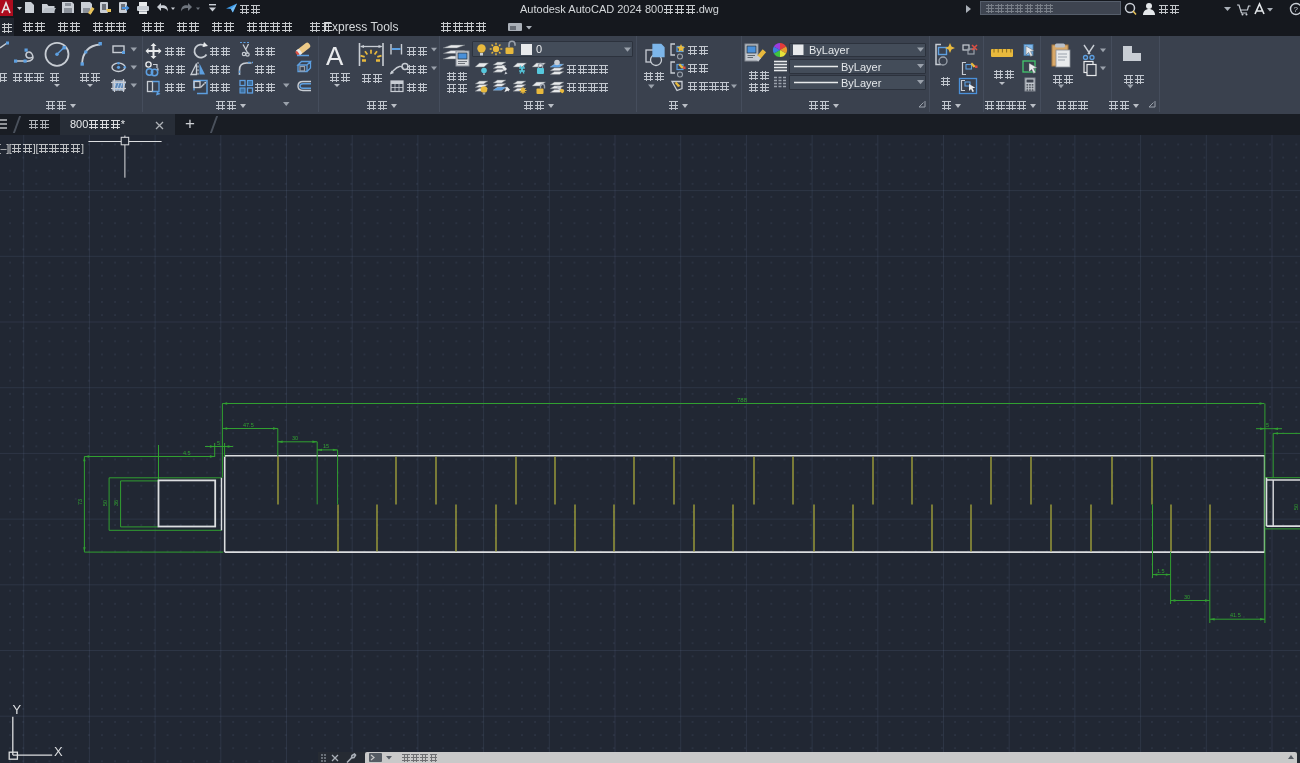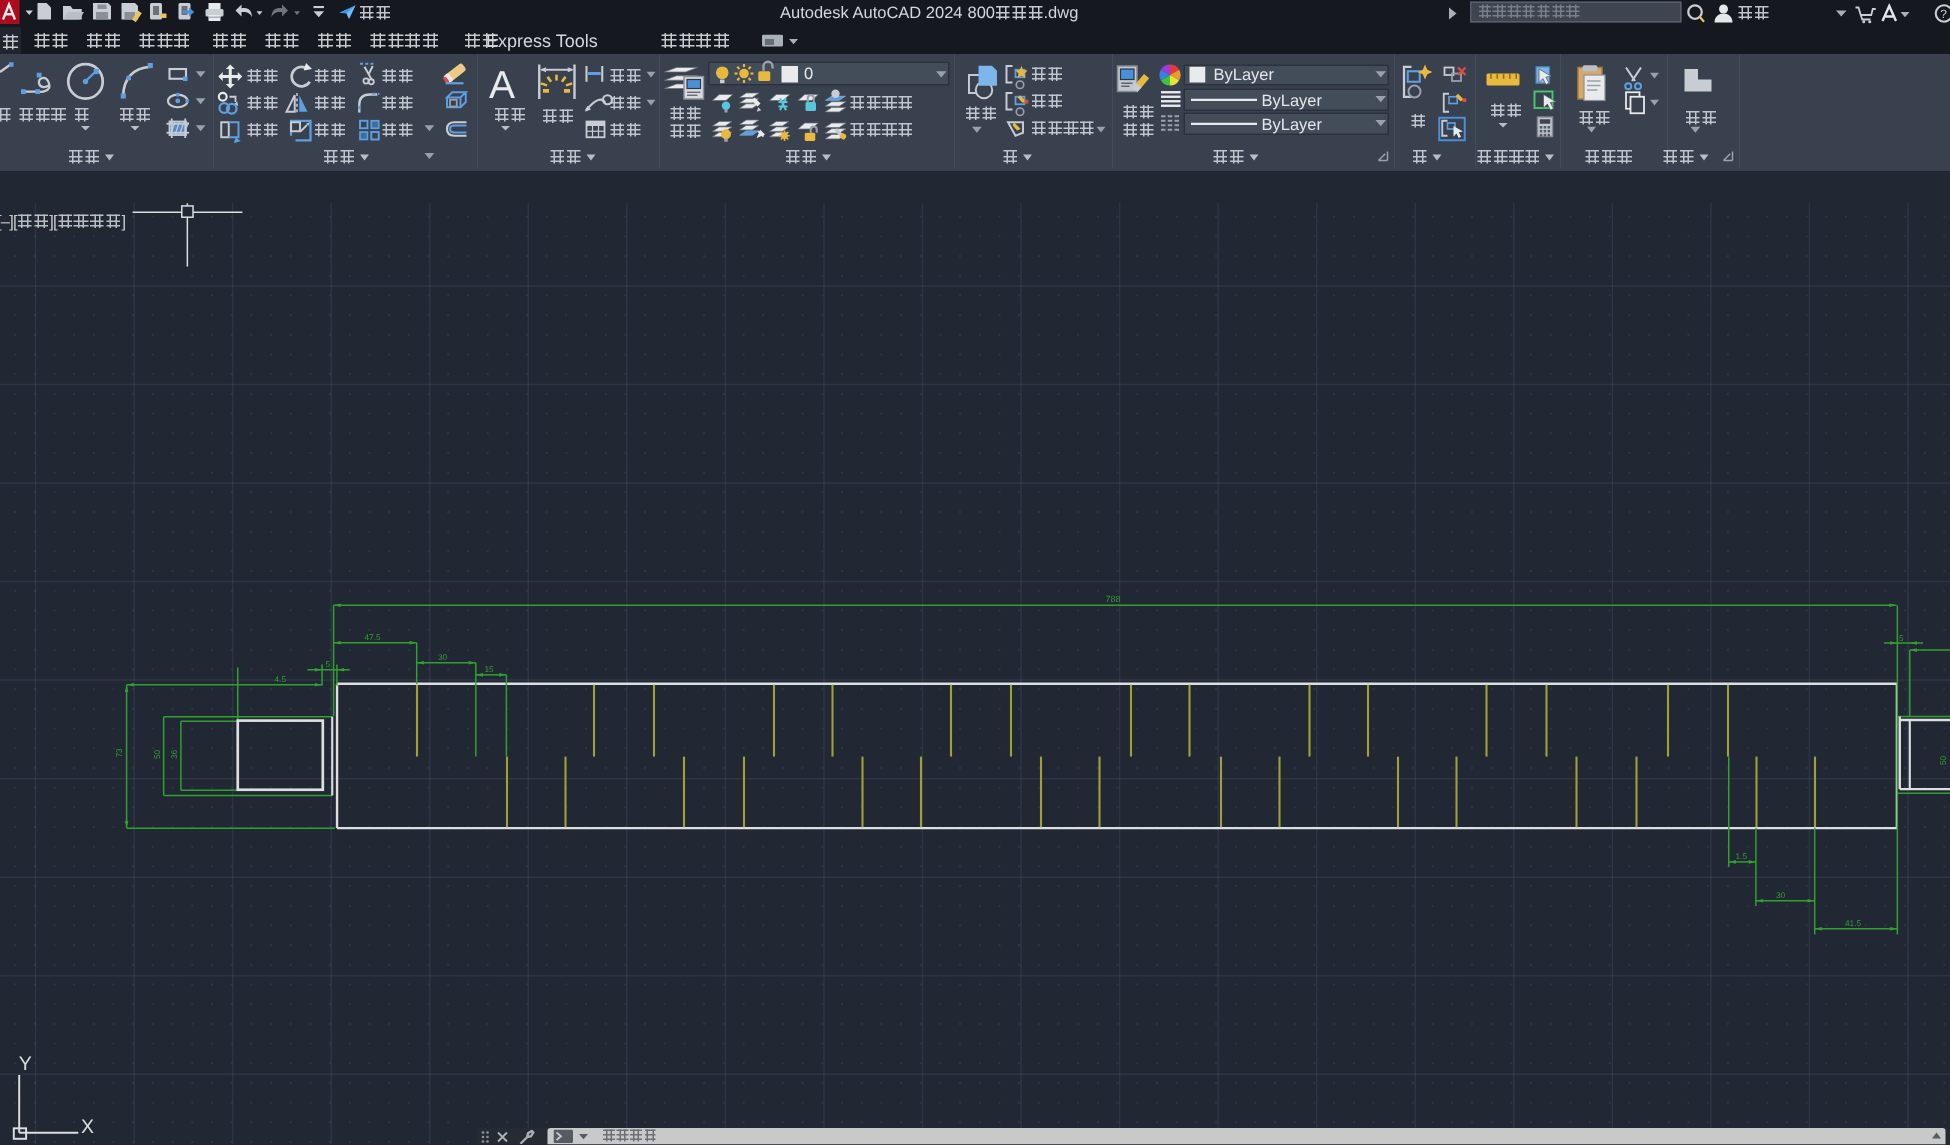--- a/index.html
+++ b/index.html
@@ -437,20 +437,38 @@
         <rect x="4" y="8.5" width="10.5" height="10.5" fill="#e8eaec"></rect>
         <text x="20" y="17.5" font-size="11" fill="#e4e7ea" font-family="Liberation Sans">ByLayer</text>
         <path d="M128 11.5 l7 0 -3.5 4.2 z" fill="#9aa1ab"></path>
         <line x1="5" y1="30.5" x2="49" y2="30.5" stroke="#e8eaec" stroke-width="1.5"></line>
         <text x="52" y="34.5" font-size="11" fill="#e4e7ea" font-family="Liberation Sans">ByLayer</text>
         <path d="M128 28 l7 0 -3.5 4.2 z" fill="#9aa1ab"></path>
         <line x1="5" y1="46.5" x2="49" y2="46.5" stroke="#e8eaec" stroke-width="1.5"></line>
         <text x="52" y="50.5" font-size="11" fill="#e4e7ea" font-family="Liberation Sans">ByLayer</text>
         <path d="M128 44 l7 0 -3.5 4.2 z" fill="#9aa1ab"></path>
       </svg>
+</div>
+<div class="abs" id="ftabs">
+<svg class="abs" style="left:0;top:4px" width="12" height="13" viewBox="0 0 12 13">
+        <g stroke="#c6c9cd" stroke-width="1.4">
+          <line x1="0" y1="2" x2="7" y2="2"></line>
+          <line x1="0" y1="6" x2="7" y2="6"></line>
+          <line x1="0" y1="10" x2="7" y2="10"></line>
+        </g>
+      </svg>
+<div class="abs" style="left:16px;top:2px;width:1.5px;height:17px;background:#4a515c;transform:skewX(-20deg)"></div>
+<div class="abs" style="left:28px;top:4px;color:#b9bdc2"><i class="c"></i><i class="c"></i></div>
+<div class="abs" style="left:60px;top:0;width:115px;height:21px;background:#272d37;transform:skewX(0deg)"></div>
+<div class="abs" style="left:70px;top:4px;color:#e8eaec">800<i class="c"></i><i class="c"></i><i class="c"></i>*</div>
+<svg class="abs" style="left:155px;top:7px" width="9" height="9" viewBox="0 0 9 9">
+        <path d="M1 1 L8 8 M8 1 L1 8" stroke="#aeb2b7" stroke-width="1.3"></path>
+      </svg>
+<div class="abs" style="left:185px;top:0px;font-size:17px;color:#cdd0d4">+</div>
+<div class="abs" style="left:213px;top:2px;width:1.5px;height:17px;background:#4a515c;transform:skewX(-20deg)"></div>
 </div>
 <div class="abs" id="canvas">
 <svg width="1300" height="628" style="position:absolute;left:0;top:0">
         <line x1="23.7" y1="0" x2="23.7" y2="628" stroke="rgba(110,130,170,0.16)" stroke-width="1"></line>
         <line x1="89.4" y1="0" x2="89.4" y2="628" stroke="rgba(110,130,170,0.16)" stroke-width="1"></line>
         <line x1="155.1" y1="0" x2="155.1" y2="628" stroke="rgba(110,130,170,0.16)" stroke-width="1"></line>
         <line x1="220.8" y1="0" x2="220.8" y2="628" stroke="rgba(110,130,170,0.16)" stroke-width="1"></line>
         <line x1="286.5" y1="0" x2="286.5" y2="628" stroke="rgba(110,130,170,0.16)" stroke-width="1"></line>
         <line x1="352.2" y1="0" x2="352.2" y2="628" stroke="rgba(110,130,170,0.16)" stroke-width="1"></line>
         <line x1="417.9" y1="0" x2="417.9" y2="628" stroke="rgba(110,130,170,0.16)" stroke-width="1"></line>

